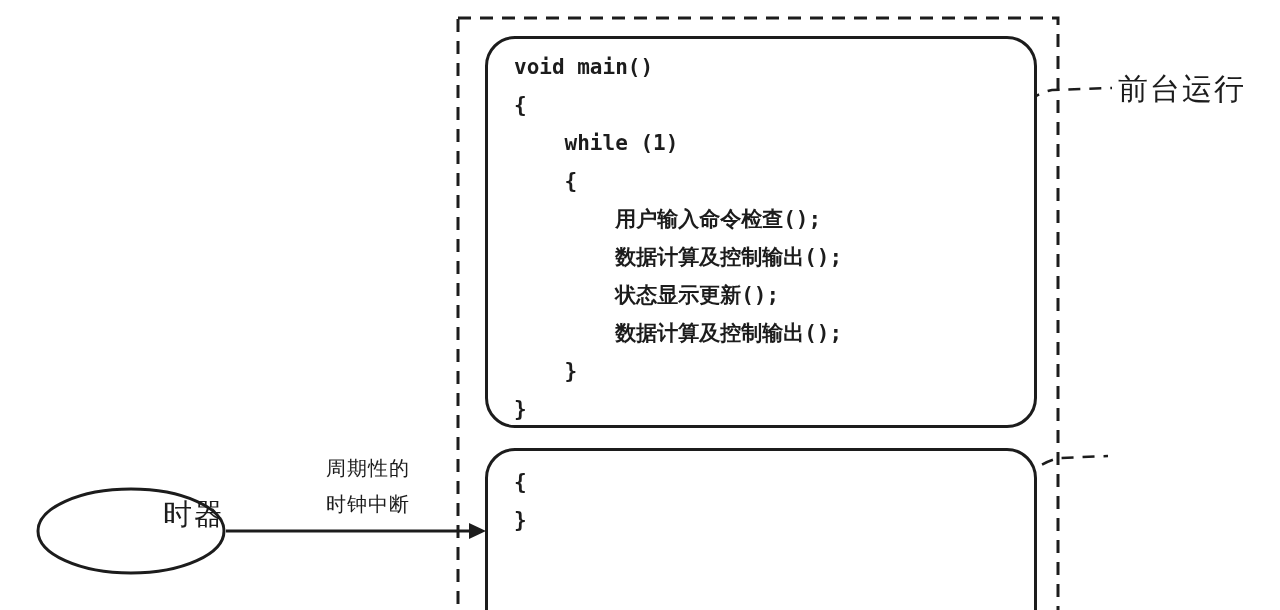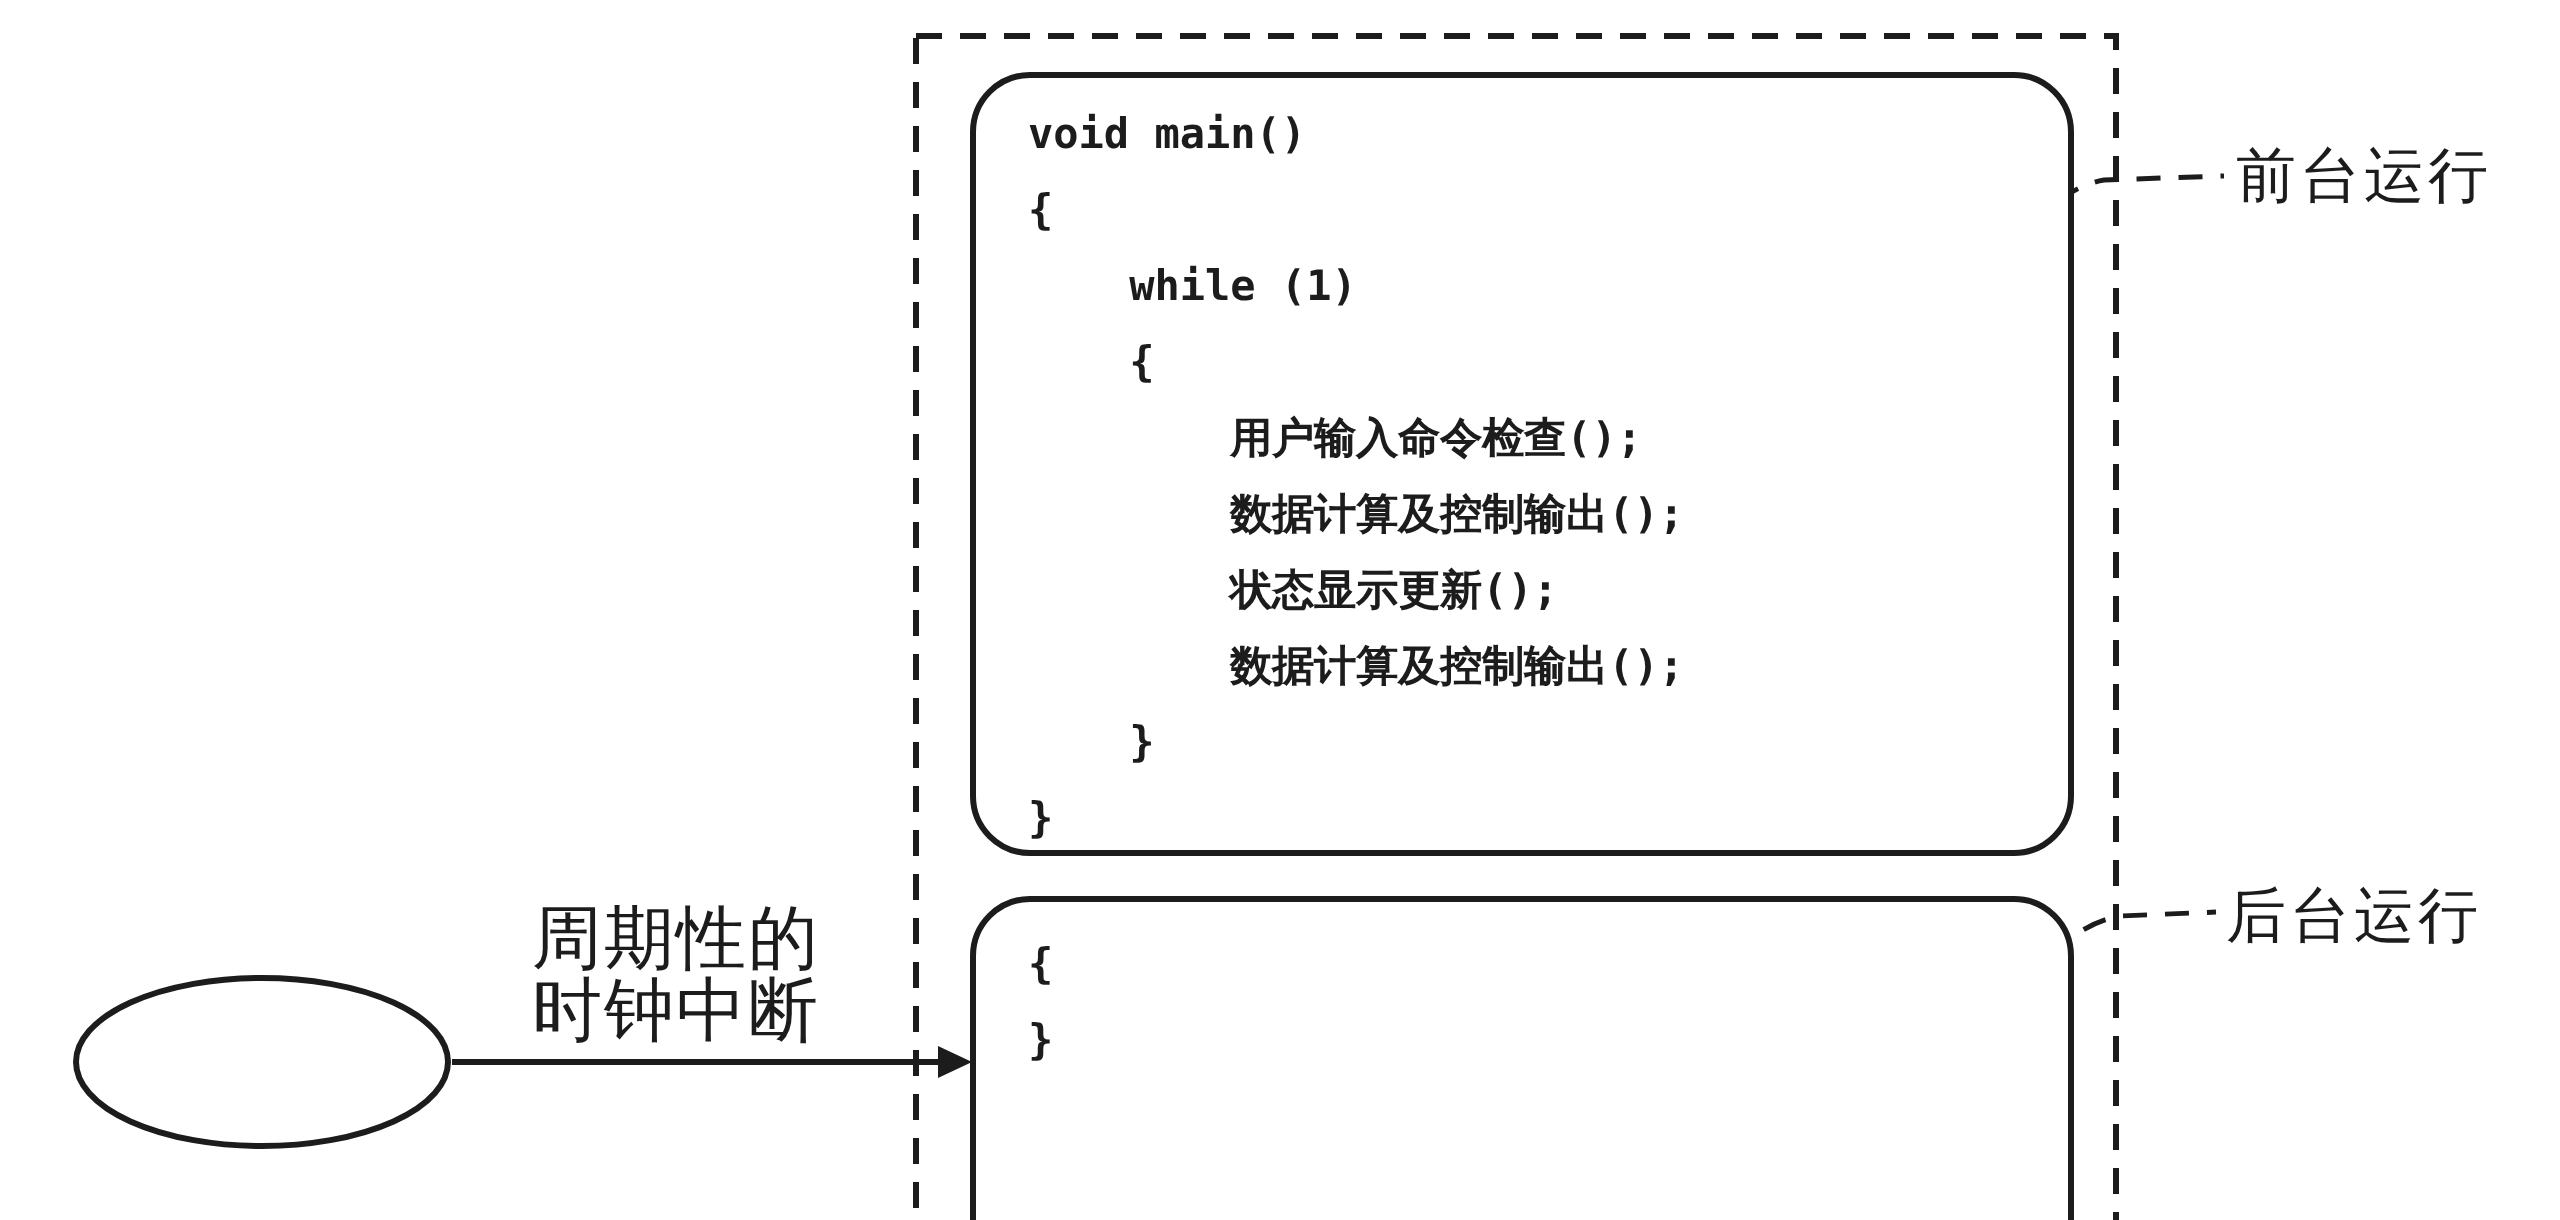--- a/index.html
+++ b/index.html
@@ -54,23 +54,24 @@
     width: 187px;
     font-size: 29px;
     line-height: 33px;
     letter-spacing: 2px;
   }
 
   .arrow-label {
     position: absolute;
     left: 250px; top: 452px;
     width: 160px;
-    font-size: 35px;
+    font-size: 20px;
     line-height: 36px;
     letter-spacing: 1px;
+    font-family: Liberation Mono, monospace;
   }
 
   .side-label {
     position: absolute;
     font-size: 30px;
     line-height: 32px;
     letter-spacing: 2px;
     white-space: nowrap;
   }
   .side-label.fg { left: 1118px; top: 73px; }
@@ -97,23 +98,23 @@
 
   <div class="code-box top">
     <div class="code"><div class="code-line">void main()</div><div class="code-line">{</div><div class="code-line">    while (1)</div><div class="code-line">    {</div><div class="code-line">        用户输入命令检查();</div><div class="code-line">        数据计算及控制输出();</div><div class="code-line">        状态显示更新();</div><div class="code-line">        数据计算及控制输出();</div><div class="code-line">    }</div><div class="code-line">}</div></div>
   </div>
 
   <div class="code-box bottom">
     <div class="code"><div class="code-line">{</div><div class="code-line">}</div></div>
   </div>
 
   <div class="timer-label cjk">
+    <div>时器</div>
   </div>
 
   <div class="arrow-label cjk">
     <div>周期性的</div>
     <div>时钟中断</div>
   </div>
 
   <div class="side-label cjk fg">前台运行</div>
-  <div class="side-label cjk bg">后台运行</div>
 
 </div>
 
 </body></html>

